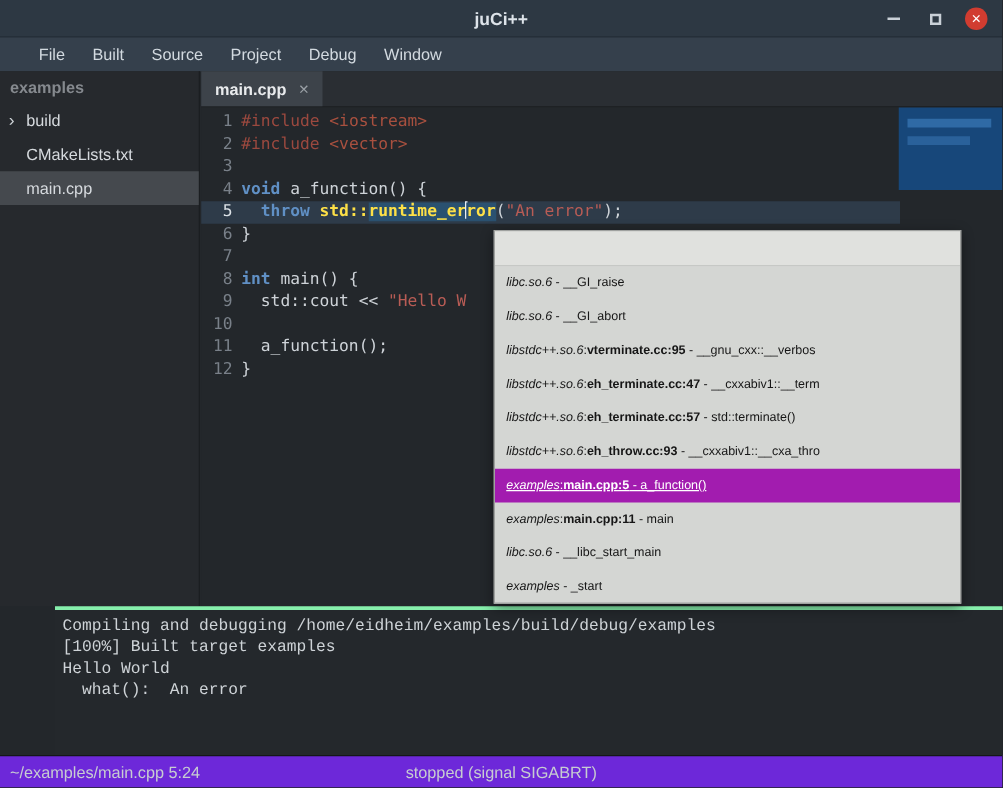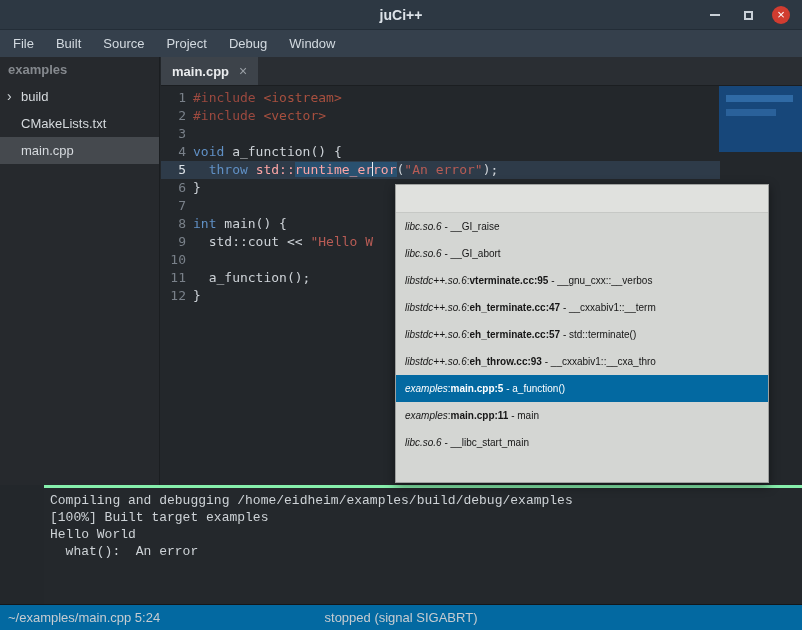--- a/index.html
+++ b/index.html
@@ -10,21 +10,21 @@
   
   .titlebar{position:absolute;left:0;top:0;width:802px;height:30px;background:#2d3843;border-bottom:1px solid #232d37;display:flex;align-items:center;justify-content:center;}
   .title{color:#dde3e9;font-size:14px;font-weight:bold;}
   .controls{position:absolute;right:12px;top:0;height:30px;display:flex;align-items:center;gap:15px;}
   .ctl{display:flex;align-items:center;justify-content:center;width:18px;height:18px;cursor:default;}
   .minbar{display:inline-block;width:10px;height:2px;background:#c9d0d7;}
   .restbox{display:inline-block;width:9px;height:9px;border:2px solid #c9d0d7;}
   .close{border-radius:50%;background:#d13c30;color:#fff;font-size:13px;line-height:18px;text-align:center;}
 
   
-  .menubar{position:absolute;left:0;top:30px;width:802px;height:27px;background:#35404c;display:flex;align-items:center;padding-left:2px;}
+  .menubar{position:absolute;left:0;top:30px;width:802px;height:27px;background:#35404c;display:flex;align-items:center;padding-left:20px;}
   .menu-item{color:#d3dae0;font-size:13px;padding:0 11px;height:27px;line-height:27px;}
 
   
   .sidebar{position:absolute;left:0;top:57px;width:160px;height:428px;background:#26292d;border-right:1px solid #1b1e21;}
   .side-header{height:26px;line-height:26px;padding-left:8px;color:#85898e;font-size:13px;font-weight:bold;}
   .tree-item{height:27px;line-height:27px;color:#d6dade;font-size:13px;padding-left:21px;position:relative;white-space:nowrap;}
   .tree-item .chev{position:absolute;left:7px;top:0;color:#cfd4d8;font-size:14px;}
   .tree-item.sel{background:#45494e;}
 
   
@@ -37,42 +37,42 @@
   .curline{position:absolute;left:0;top:75px;width:559px;height:18px;background:#2e3b49;}
   .docbox{position:absolute;right:0;top:0;width:83px;height:66px;background:#17477a;}
   .docbox::before{content:"";position:absolute;left:7px;right:9px;top:9px;height:7px;background:#2f6aa5;}
   .docbox::after{content:"";position:absolute;left:7px;right:26px;top:23px;height:7px;background:#2a619a;}
   #codelines{position:absolute;left:0;top:3px;width:100%;z-index:2;}
   .cl{height:18px;line-height:18px;white-space:pre;}
   .ln{display:inline-block;width:25px;text-align:right;color:#798089;}
   .ln.cur{color:#dbe1e6;}
   .codetext{padding-left:7px;}
   .pl{color:#ced3d8;}
-  .kw{color:#6090c5;}
-  .type{color:#fca5a5;font-weight:normal;}
+  .kw{color:#6090c5;font-weight:bold;}
+  .type{color:#fde047;font-weight:bold;}
   .hl{background:#2a5170;}
   .str{color:#b85c55;}
   .pre{color:#9b493f;}
   .inc{color:#a8503f;}
   .caret{display:inline-block;width:2px;height:14px;background:#e9eef3;vertical-align:-2px;margin:0 -1px;}
 
   
   .popup{position:absolute;left:395px;top:184px;width:374px;height:299px;background:#d4d6d3;border:1px solid #9fa19f;box-shadow:0 3px 10px rgba(0,0,0,.45);z-index:10;font-size:10px;color:#161616;overflow:hidden;}
   .popup-header{height:28px;background:#e0e1de;border-bottom:1px solid #c6c8c5;}
   .brow{height:27px;line-height:27px;padding-left:9px;white-space:nowrap;overflow:hidden;}
   .brow .lib{font-style:italic;}
   .brow .loc{font-weight:bold;}
-  .brow.sel{background:#0369a1;color:#ffffff;}
+  .brow.sel{background:#a21caf;color:#ffffff;text-decoration:underline;}
 
   
   .terminal{position:absolute;left:0;top:485px;width:802px;height:119px;background:#24282c;border-top:3px solid #86efac;font-family:Liberation Mono, monospace;font-size:13px;color:#ced3d7;padding:4px 6px;margin-left:44px;}
   .tline{height:17px;line-height:17px;white-space:pre;}
 
   
-  .statusbar{position:absolute;left:0;top:604px;width:802px;height:26px;background:#0369a1;border-top:1px solid #14171a;color:#c7ccd1;font-size:13px;}
+  .statusbar{position:absolute;left:0;top:604px;width:802px;height:26px;background:#6d28d9;border-top:1px solid #14171a;color:#c7ccd1;font-size:13px;}
   .status-left{position:absolute;left:8px;top:0;line-height:25px;}
   .status-center{position:absolute;left:0;top:0;width:100%;text-align:center;line-height:25px;}
 </style>
 </head>
 <body>
 
 <div class="window">
 
   <div class="titlebar">
     <div class="title">juCi++</div>
@@ -138,20 +138,21 @@
     <div id="popuprows">
         <div class="brow"><span class="lib">libc.so.6</span> - __GI_raise</div>
         <div class="brow"><span class="lib">libc.so.6</span> - __GI_abort</div>
         <div class="brow"><span class="lib">libstdc++.so.6</span>:<span class="loc">vterminate.cc:95</span> - __gnu_cxx::__verbos</div>
         <div class="brow"><span class="lib">libstdc++.so.6</span>:<span class="loc">eh_terminate.cc:47</span> - __cxxabiv1::__term</div>
         <div class="brow"><span class="lib">libstdc++.so.6</span>:<span class="loc">eh_terminate.cc:57</span> - std::terminate()</div>
         <div class="brow"><span class="lib">libstdc++.so.6</span>:<span class="loc">eh_throw.cc:93</span> - __cxxabiv1::__cxa_thro</div>
         <div class="brow sel"><span class="lib">examples</span>:<span class="loc">main.cpp:5</span> - a_function()</div>
         <div class="brow"><span class="lib">examples</span>:<span class="loc">main.cpp:11</span> - main</div>
         <div class="brow"><span class="lib">libc.so.6</span> - __libc_start_main</div>
+        <div class="brow"><span class="lib">examples</span> - _start</div>
       </div>
   </div>
 
   <div class="terminal" id="terminal">
       <div class="tline">Compiling and debugging /home/eidheim/examples/build/debug/examples</div>
       <div class="tline">[100%] Built target examples</div>
       <div class="tline">Hello World</div>
       <div class="tline">  what():  An error</div>
     </div>
 

